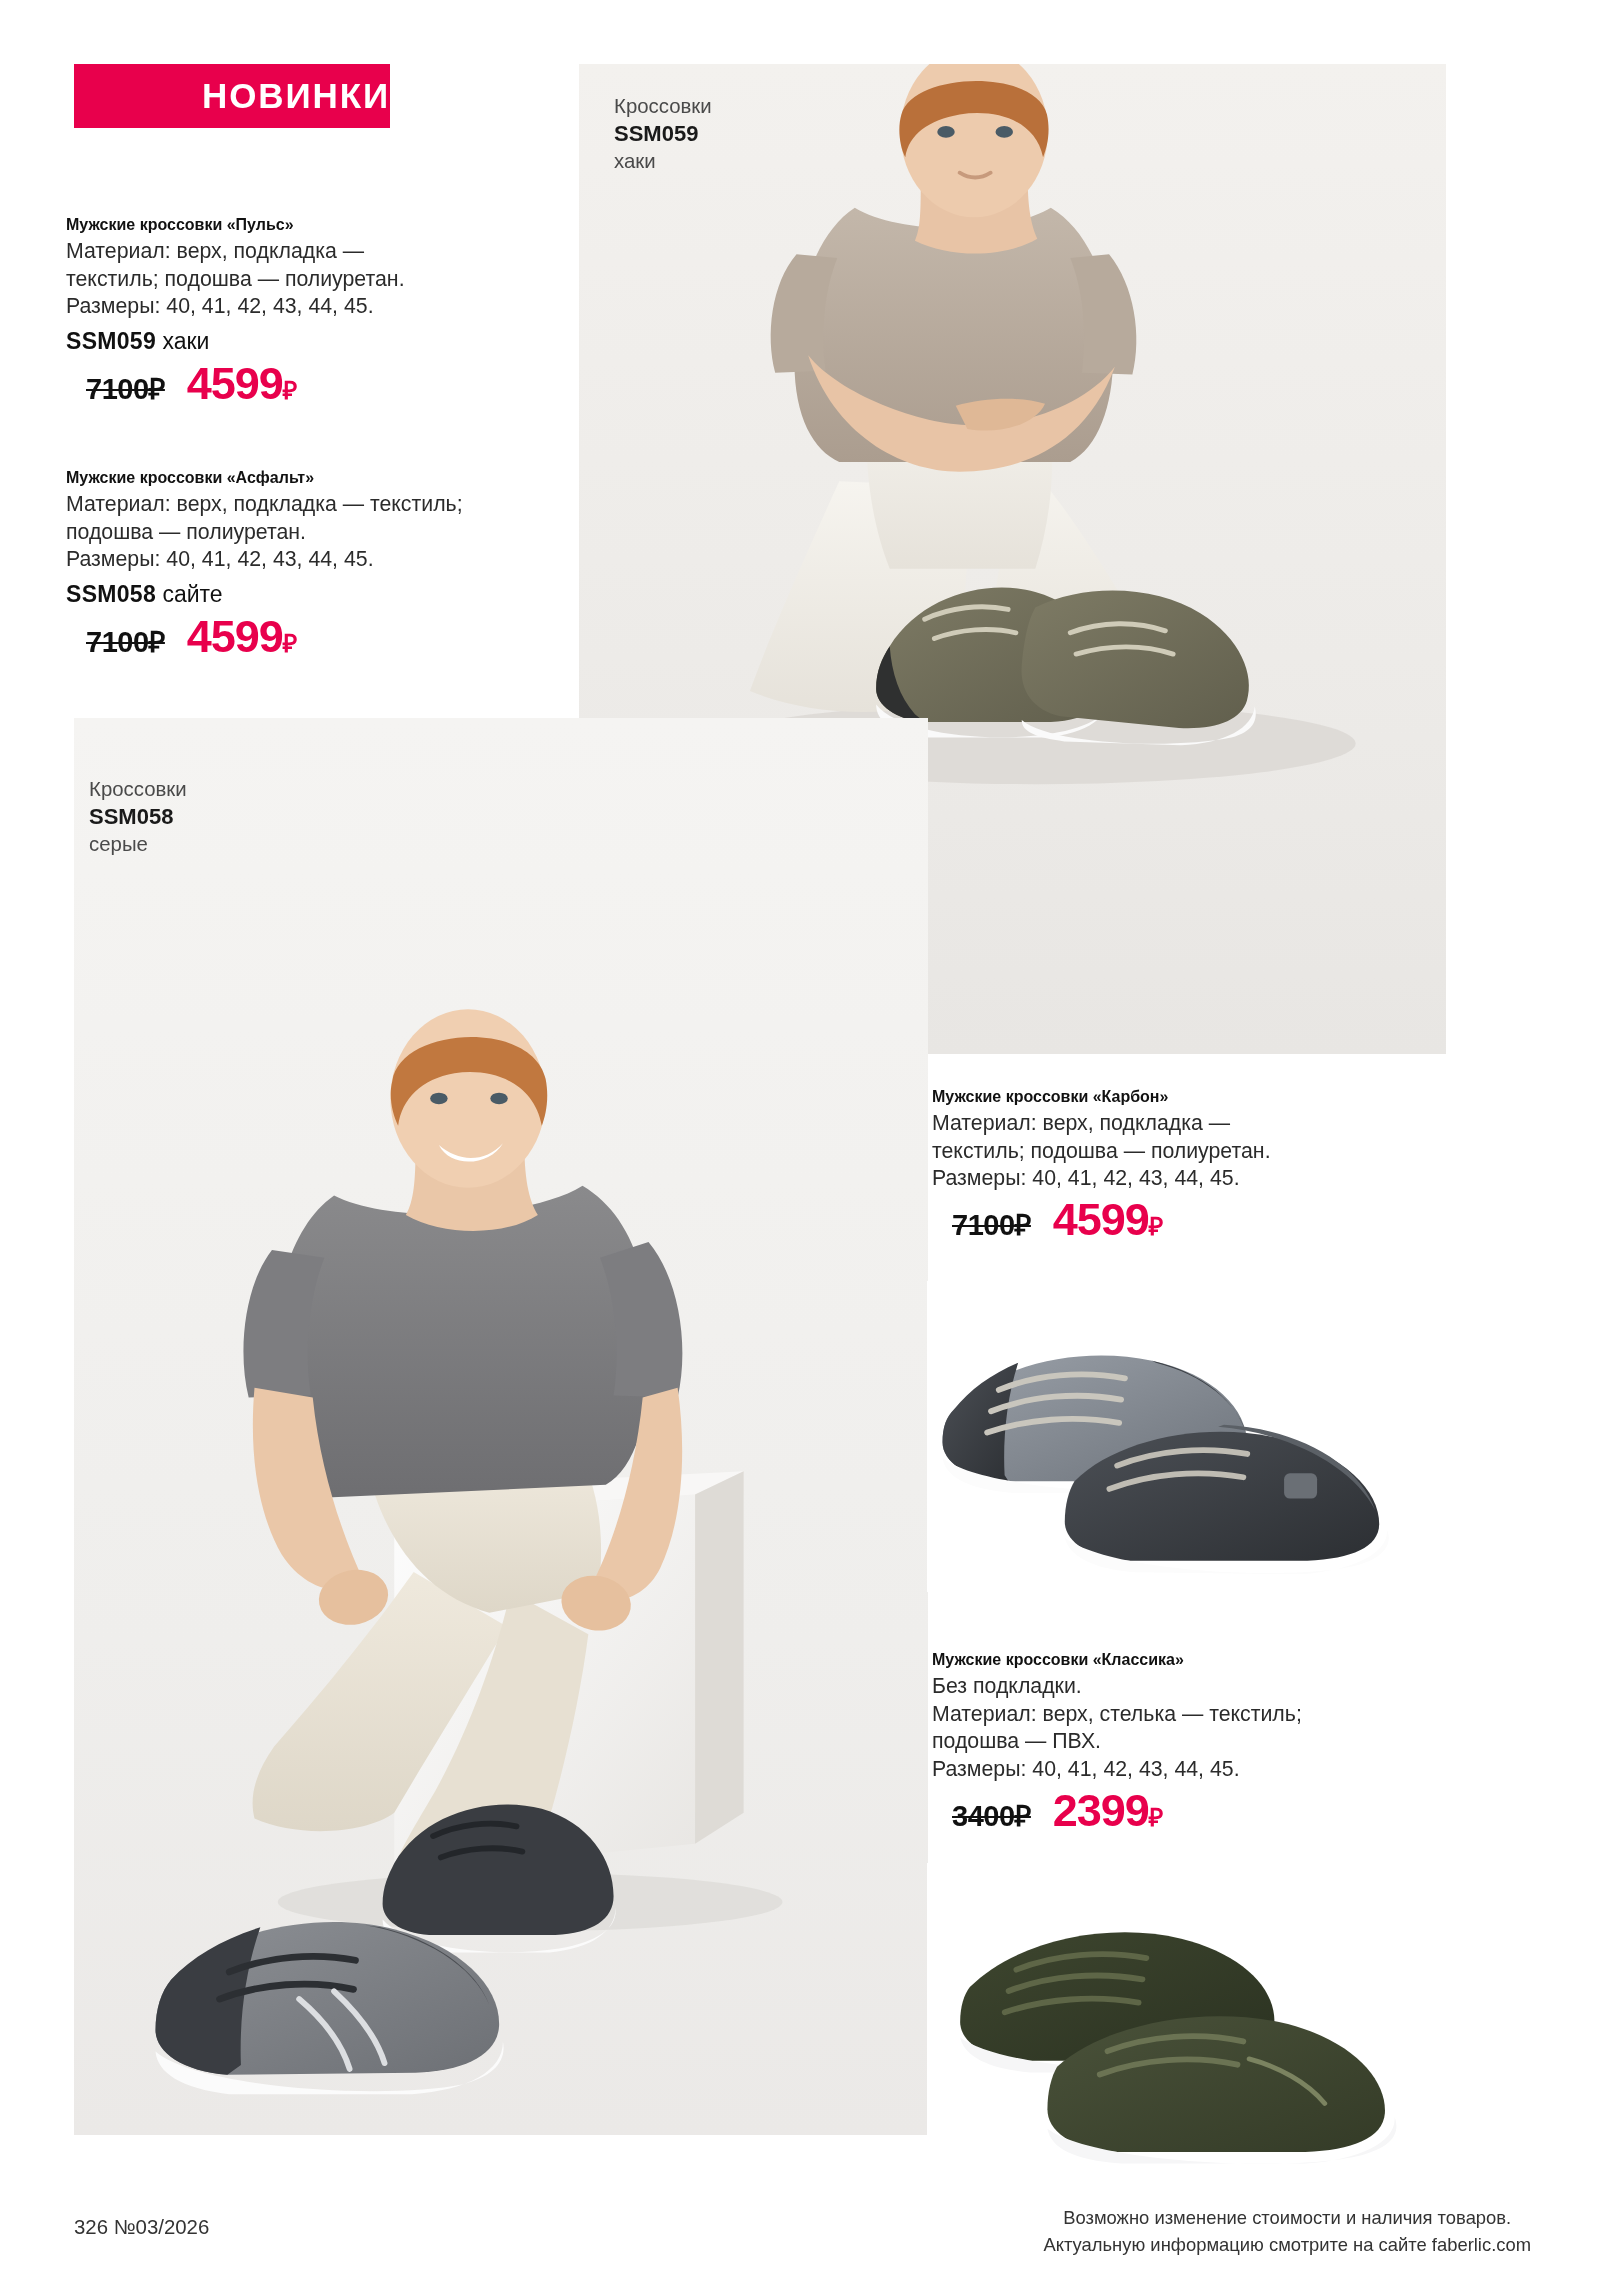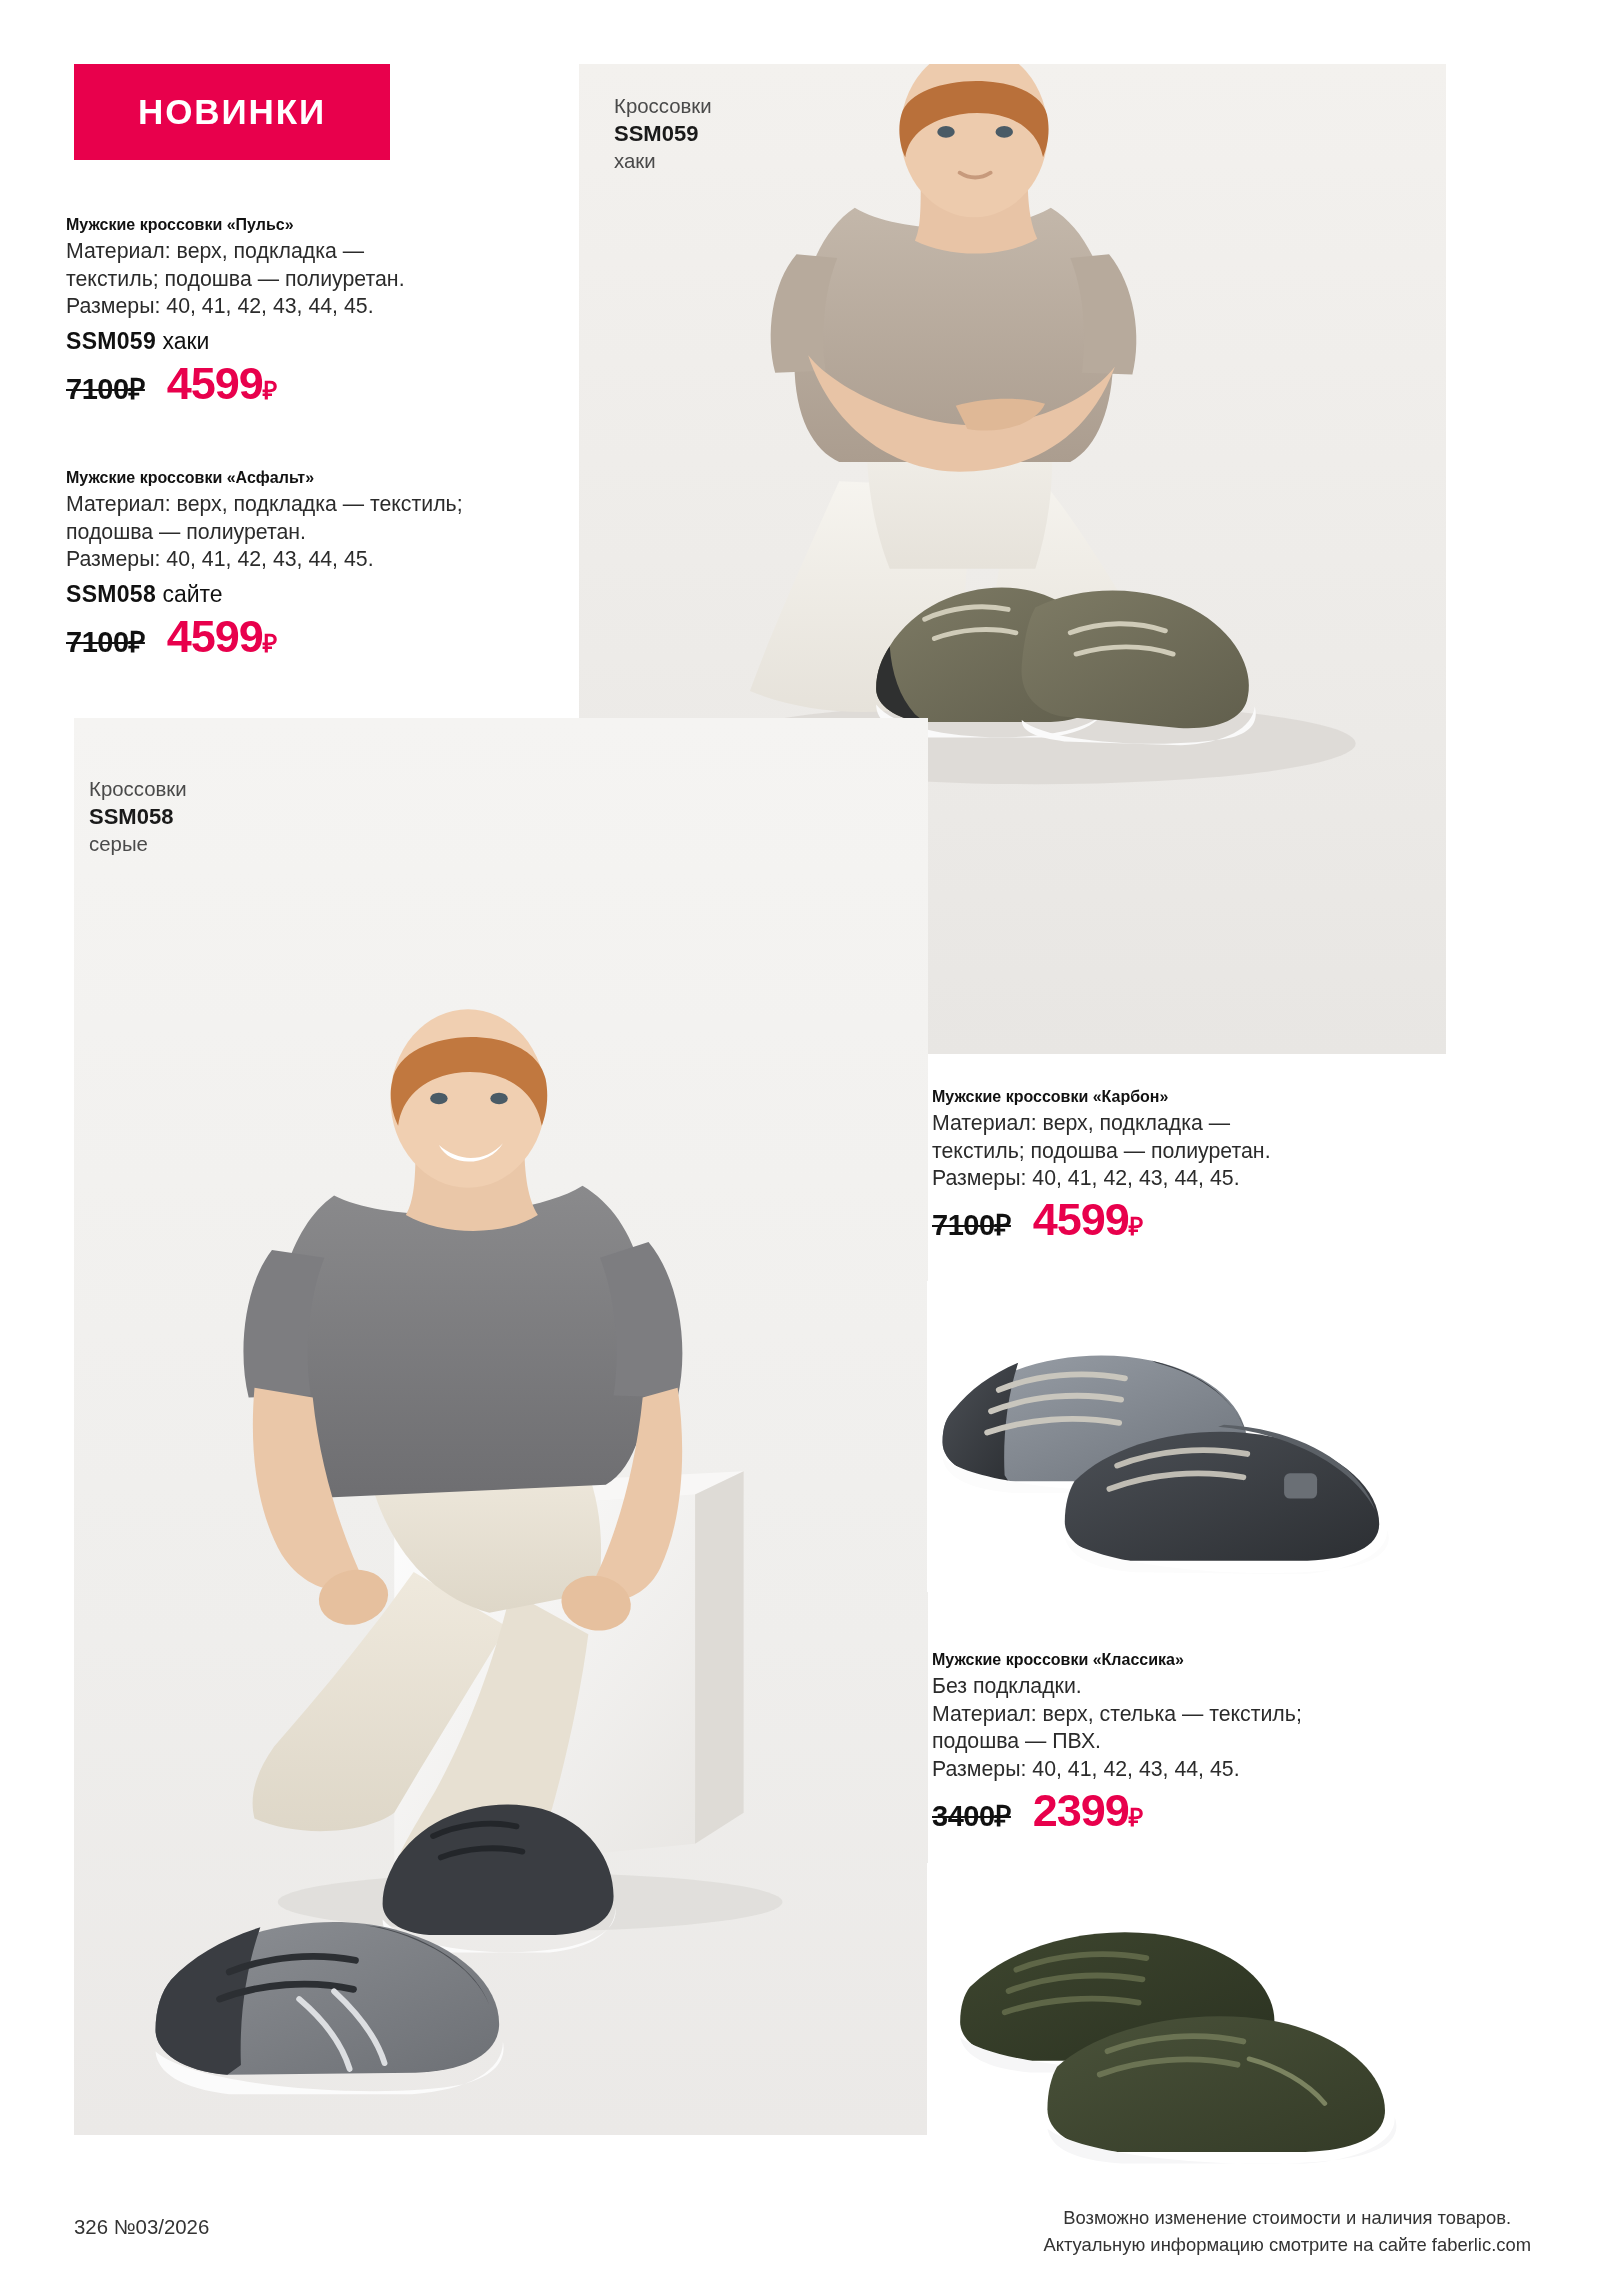--- a/index.html
+++ b/index.html
@@ -15,25 +15,25 @@
     color: #1a1a1a;
     overflow: hidden;
   }
 
   
   .badge {
     position: absolute;
     left: 74px;
     top: 64px;
     width: 316px;
-    height: 96px;
+    height: 64px;
     background: #e8004c;
     display: flex;
     align-items: center;
-    justify-content: center;
+    justify-content: flex-end;
   }
   .badge span {
     color: #ffffff;
     font-size: 35px;
     font-weight: bold;
     letter-spacing: 1.9px;
   }
 
   
   .prod {
@@ -70,20 +70,21 @@
     align-items: baseline;
     gap: 5.8px;
   }
   .old-price {
     font-size: 29px;
     font-weight: bold;
     color: #111;
     text-decoration: line-through;
     text-decoration-thickness: 1.9px;
     letter-spacing: -0.5px;
+    margin-left: 20px;
   }
   .new-price {
     font-size: 45px;
     font-weight: bold;
     color: #e8004c;
     letter-spacing: -1px;
     line-height: 1;
     margin-left: 16px;
   }
   .new-price .rub {

